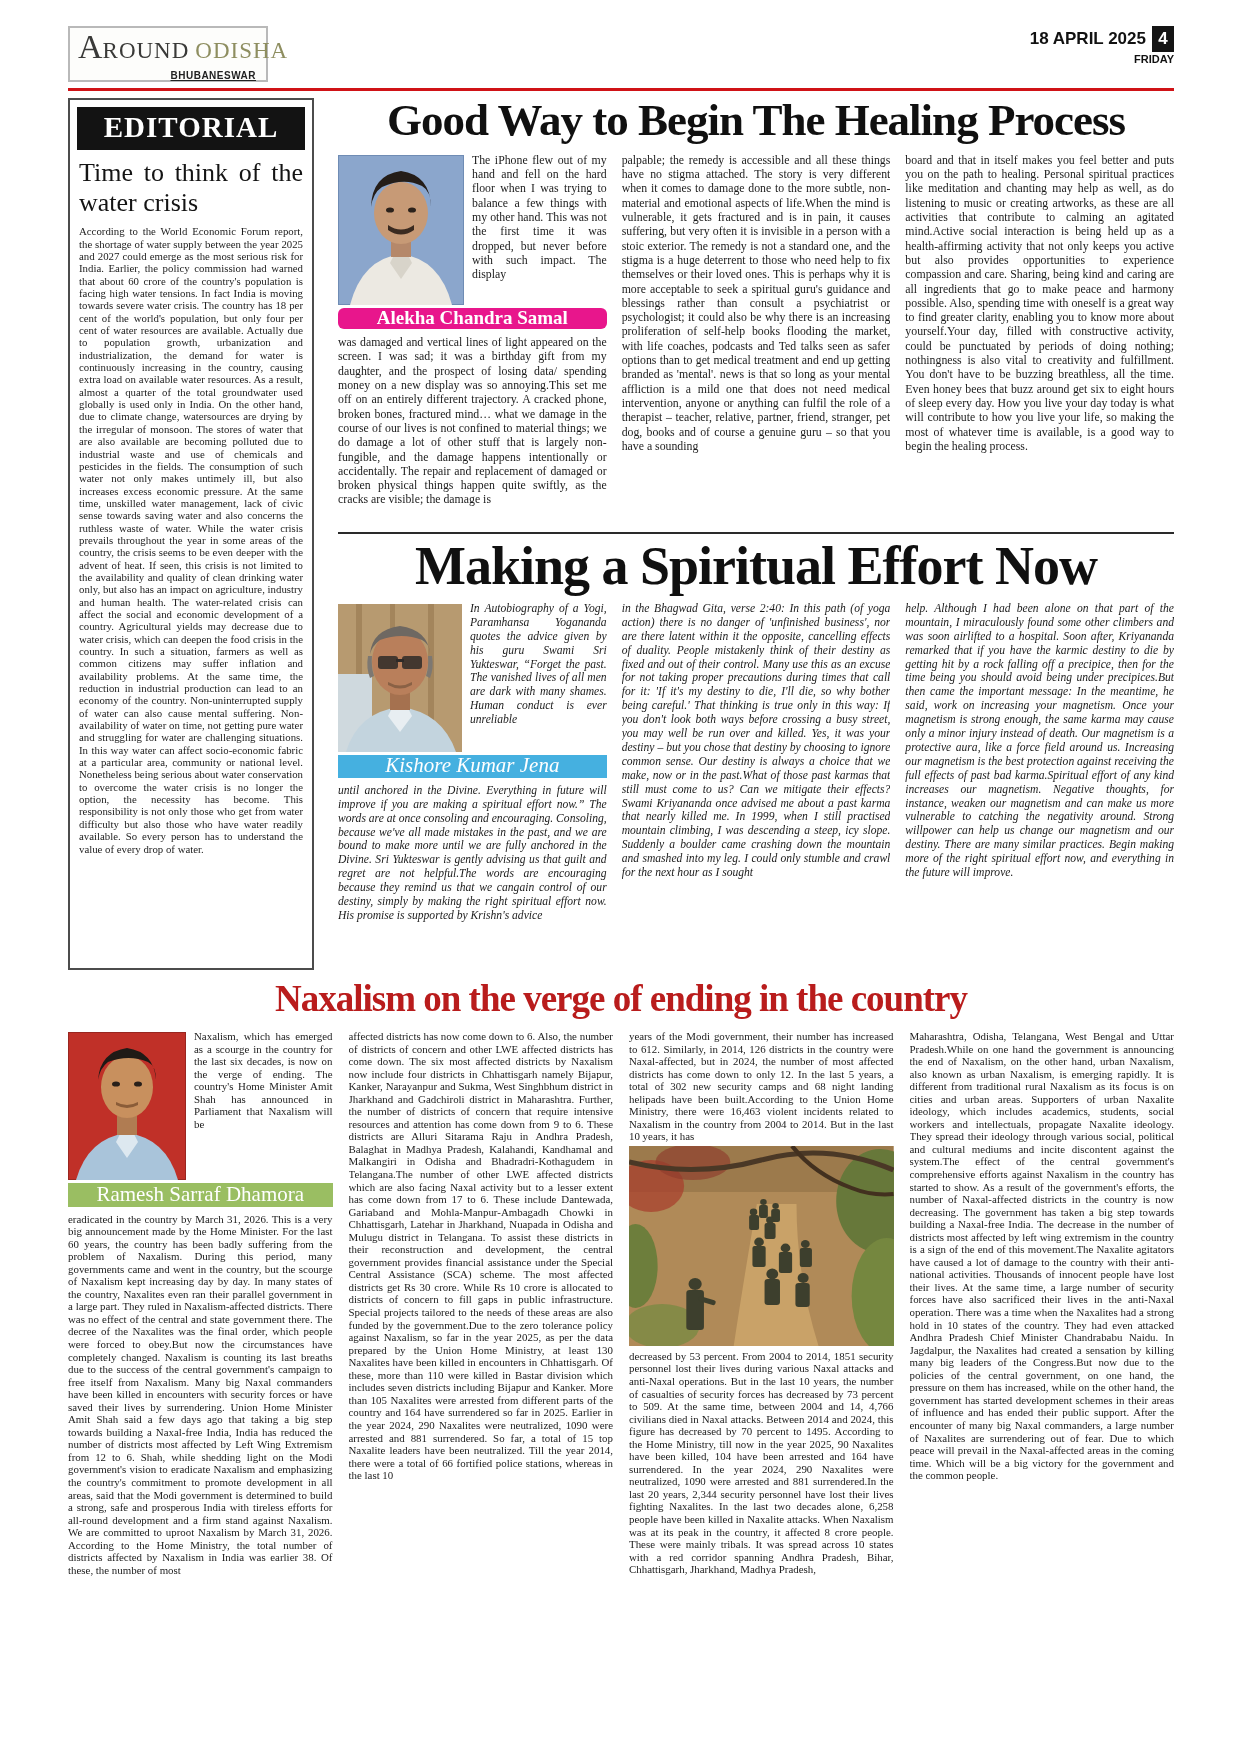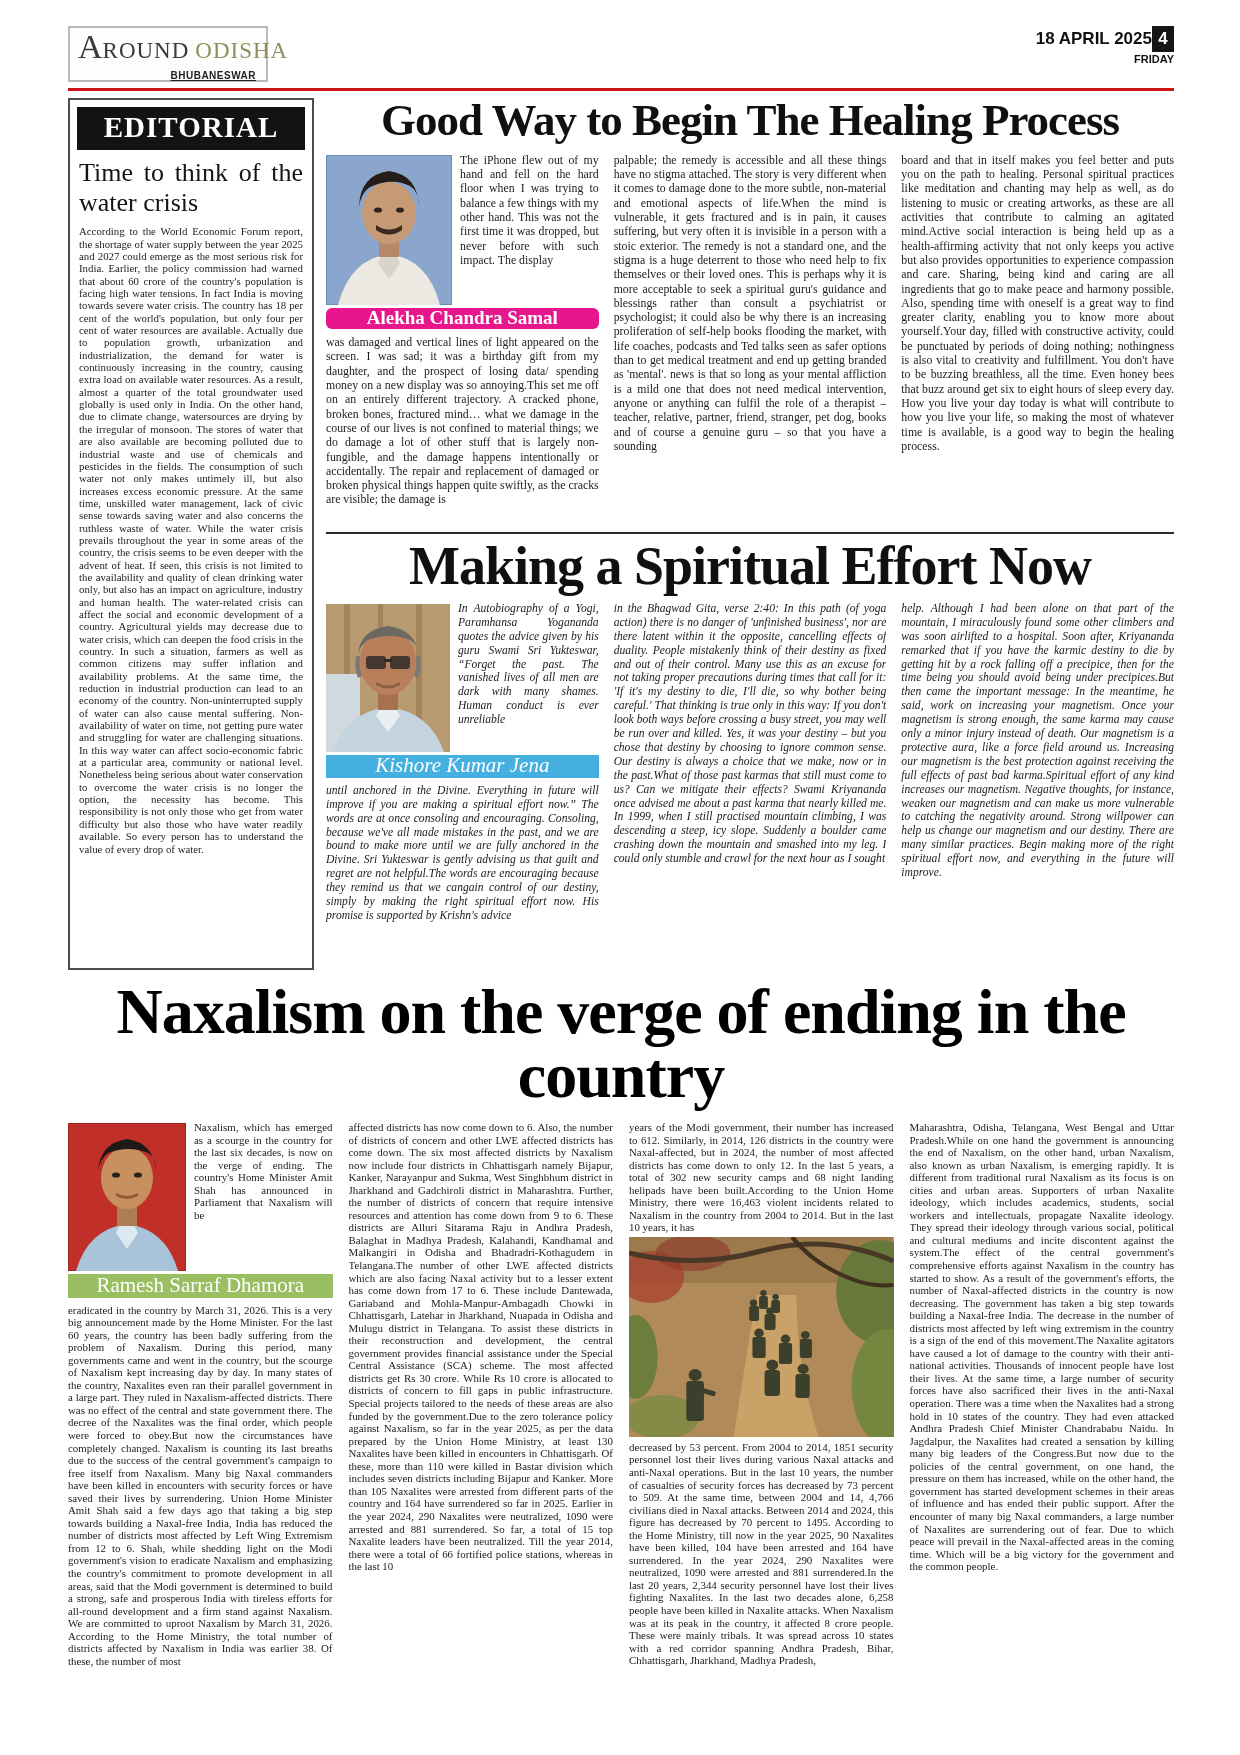--- a/index.html
+++ b/index.html
@@ -13,28 +13,28 @@
   .hdr { display:flex; justify-content:space-between; align-items:flex-start; height:60px; }
   .masthead {
     border:2px solid #b9b9b9; background:#fdfdfb; padding:2px 10px 3px 8px; width:200px; height:56px;
   }
   .brand-line { white-space:nowrap; line-height:34px; }
   .brand-a { font-size:34px; color:#3a3a38; font-weight:400; }
   .brand-round { font-size:23px; color:#3a3a38; letter-spacing:1px; }
   .brand-odisha { font-size:23px; color:#8e8e60; letter-spacing:1px; margin-left:6px; }
   .brand-city { text-align:right; font-family:"Liberation Sans",sans-serif; font-weight:bold; font-size:10px; color:#222; letter-spacing:.5px;text-decoration:underline; }
   .dateblock { text-align:right; font-family:"Liberation Sans",sans-serif; }
-  .daterow { display:flex; align-items:flex-start; justify-content:flex-end; }
+  .daterow { display:flex; align-items:flex-start; justify-content:flex-end; gap:6px; }
   .date-text { font-weight:bold; font-size:17px; color:#111; line-height:26px; }
   .pagenum { background:#151515; color:#fff; font-weight:bold; font-size:17px; width:22px; height:26px; text-align:center; line-height:26px; }
   .dayrow { font-weight:bold; font-size:11px; color:#111; margin-top:1px; }
   .redrule { height:3px; background:#d01317; margin-top:2px; }
 
   
-  .top-grid { display:flex; gap:12px; margin-top:7px; height:872px; }
+  .top-grid { display:flex; gap:24px; margin-top:7px; height:872px; }
   .ed-box { width:246px; flex:none; border:2px solid #4c4c4c; background:#fff; overflow:hidden; }
   .ed-bar { margin:7px 7px 4px; background:#131313; color:#fff; text-align:center;
             font-weight:bold; font-size:29px; letter-spacing:1px; padding:4px 0 6px; }
   .ed-headline { font-size:26px; line-height:1.16; padding:4px 9px 7px; color:#141414; text-align:justify; }
   .ed-body { font-size:10.8px; line-height:12.35px; text-align:justify; padding:0 9px; color:#1c1c1c; }
 
   .top-right { flex:1; display:flex; flex-direction:column; min-width:0; }
   .headline-1 { font-weight:bold; font-size:45px; letter-spacing:-1px; line-height:1.02; text-align:center; color:#101010; }
   .a1-cols { display:flex; gap:15px; margin-top:9px; height:372px; overflow:hidden; }
   .col { flex:1; min-width:0; font-size:11.8px; line-height:14.3px; text-align:justify; color:#1b1b1b; overflow:hidden; }
@@ -45,21 +45,21 @@
 
   
   .photo { float:left; margin:2px 8px 3px 0; display:block; line-height:0; }
   .photo svg { display:block; }
   .byline { clear:both; color:#fff; text-align:center; margin:5px 0 6px; }
   .byline-magenta { background:#e8168c; font-weight:bold; font-size:19px; padding:3px 0 4px;border-radius:6px; }
   .byline-blue { background:#45b0e0; font-size:21px; padding:4px 0 5px; }
   .byline-green { background:#9abe62; font-size:21px; padding:5px 0 6px;margin-top:16px; }
 
   
-  .headline-3 { font-weight:bold; font-size:64px; letter-spacing:-1px; line-height:1.0; text-align:center; color:#000000; margin-top:10px; }
+  .headline-3 { font-weight:bold; font-size:37px; letter-spacing:-1px; line-height:1.0; text-align:center; color:#b91c1c; margin-top:10px; }
   .nax-cols { display:flex; gap:16px; margin-top:13px; height:660px; overflow:hidden; }
   .nax-cols .col { font-size:10.9px; line-height:12.55px; }
   .nax-img { display:block; width:100%; margin:3px 0 4px; line-height:0; }
   .nax-img svg { display:block; width:100%; }
 </style>
 </head>
 <body>
 
 <div class="page">
 

